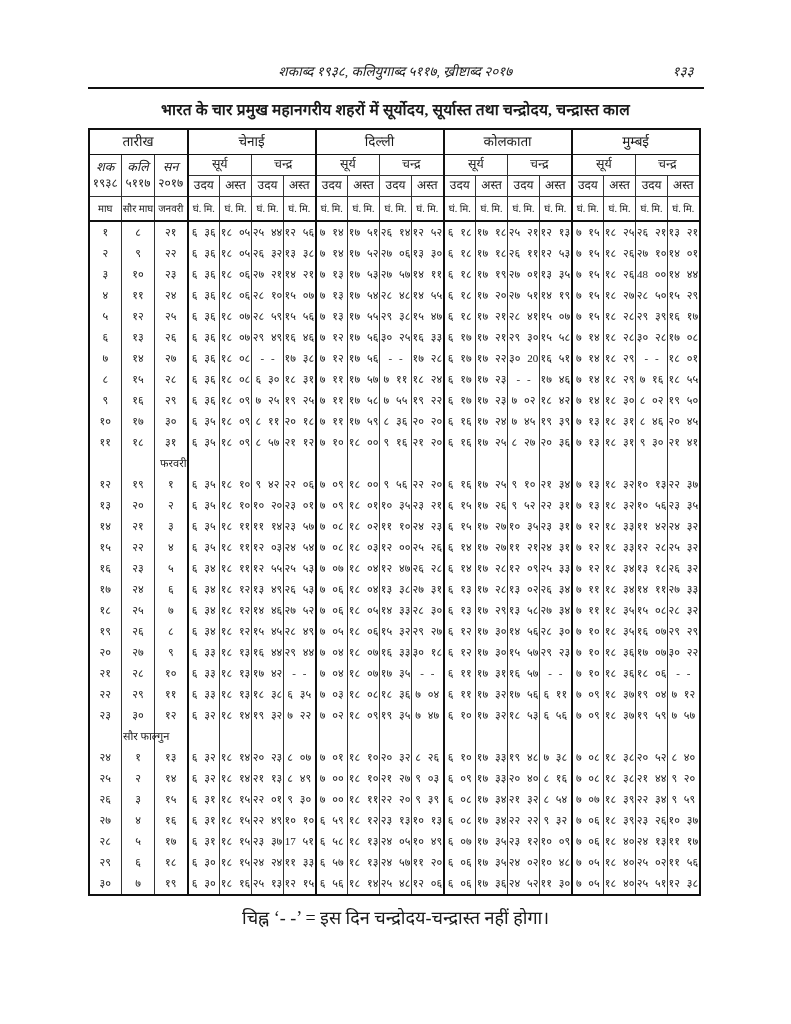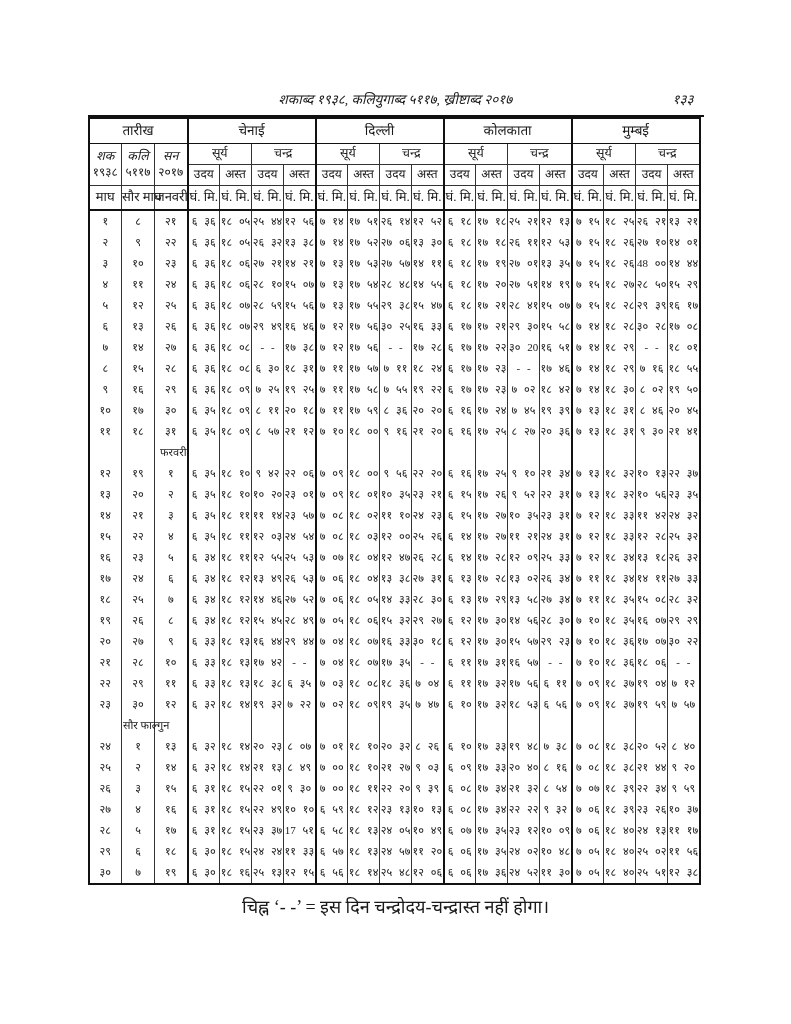--- a/index.html
+++ b/index.html
@@ -1,21 +1,21 @@
 <!DOCTYPE html>
 <html><head>
 <meta charset="utf-8">
 <style>
   html,body{margin:0;padding:0;background:#e8e8e8;}
   .page{
     position:relative;
     width:791px;height:1024px;
     background:#ffffff;
     box-sizing:border-box;
-    padding-top:90px;
+    padding-top:62px;
     font-family:"Liberation Serif","DejaVu Serif",serif;
     color:#1a1a1a;
     overflow:hidden;
   }
   .content{width:616px;margin:0 auto;}
   .running-head{
     position:relative;
     text-align:center;
     font-style:italic;
     font-size:13.5px;
@@ -49,21 +49,21 @@
     font-weight:normal;
     font-size:11px;
     line-height:1.1;
     overflow:visible;
     white-space:nowrap;
   }
   thead th{font-size:12.5px;}
   tr.h1 th{height:24px;border-bottom:1.5px solid #111;font-size:13.5px;}
   tr.h2 th{height:20px;border-bottom:1px solid #333;}
   tr.h3 th{height:20px;border-bottom:1px solid #333;font-size:12px;}
-  tr.h4 th{height:23px;border-bottom:2px solid #111;font-size:13px;}
+  tr.h4 th{height:23px;border-bottom:2px solid #111;font-size:10px;}
   th.era-cell{border-bottom:1px solid #333;}
   th.era-cell .era{font-size:12.5px;display:block;font-style:italic;}
   th.era-cell .yr{font-size:12px;display:block;margin-top:2px;}
   th.unit{font-size:10px;}
   tbody td{height:21px;}
   td.time-cell{word-spacing:4px;}
   tr.label-row td{height:21px;}
   td.sec-label{font-size:11px;text-align:right;padding-left:1px;}
   
   tr.h1 > *:nth-child(-n+4),
@@ -84,20 +84,21 @@
 <body>
 
 <div class="page">
   <div class="content">
 
     <div class="running-head">
       <span>शकाब्द १९३८, कलियुगाब्द ५११७, ख्रीष्टाब्द २०१७</span>
       <span class="pageno">१३३</span>
     </div>
 
+    <div class="doc-title">भारत के चार प्रमुख महानगरीय शहरों में सूर्योदय, सूर्यास्त तथा चन्द्रोदय, चन्द्रास्त काल</div>
 
     <table class="panchang">
       <colgroup>
         <col class="c-date">
           <col class="c-date">
           <col class="c-date">
         <col class="c-time">
           <col class="c-time">
           <col class="c-time">
           <col class="c-time">

